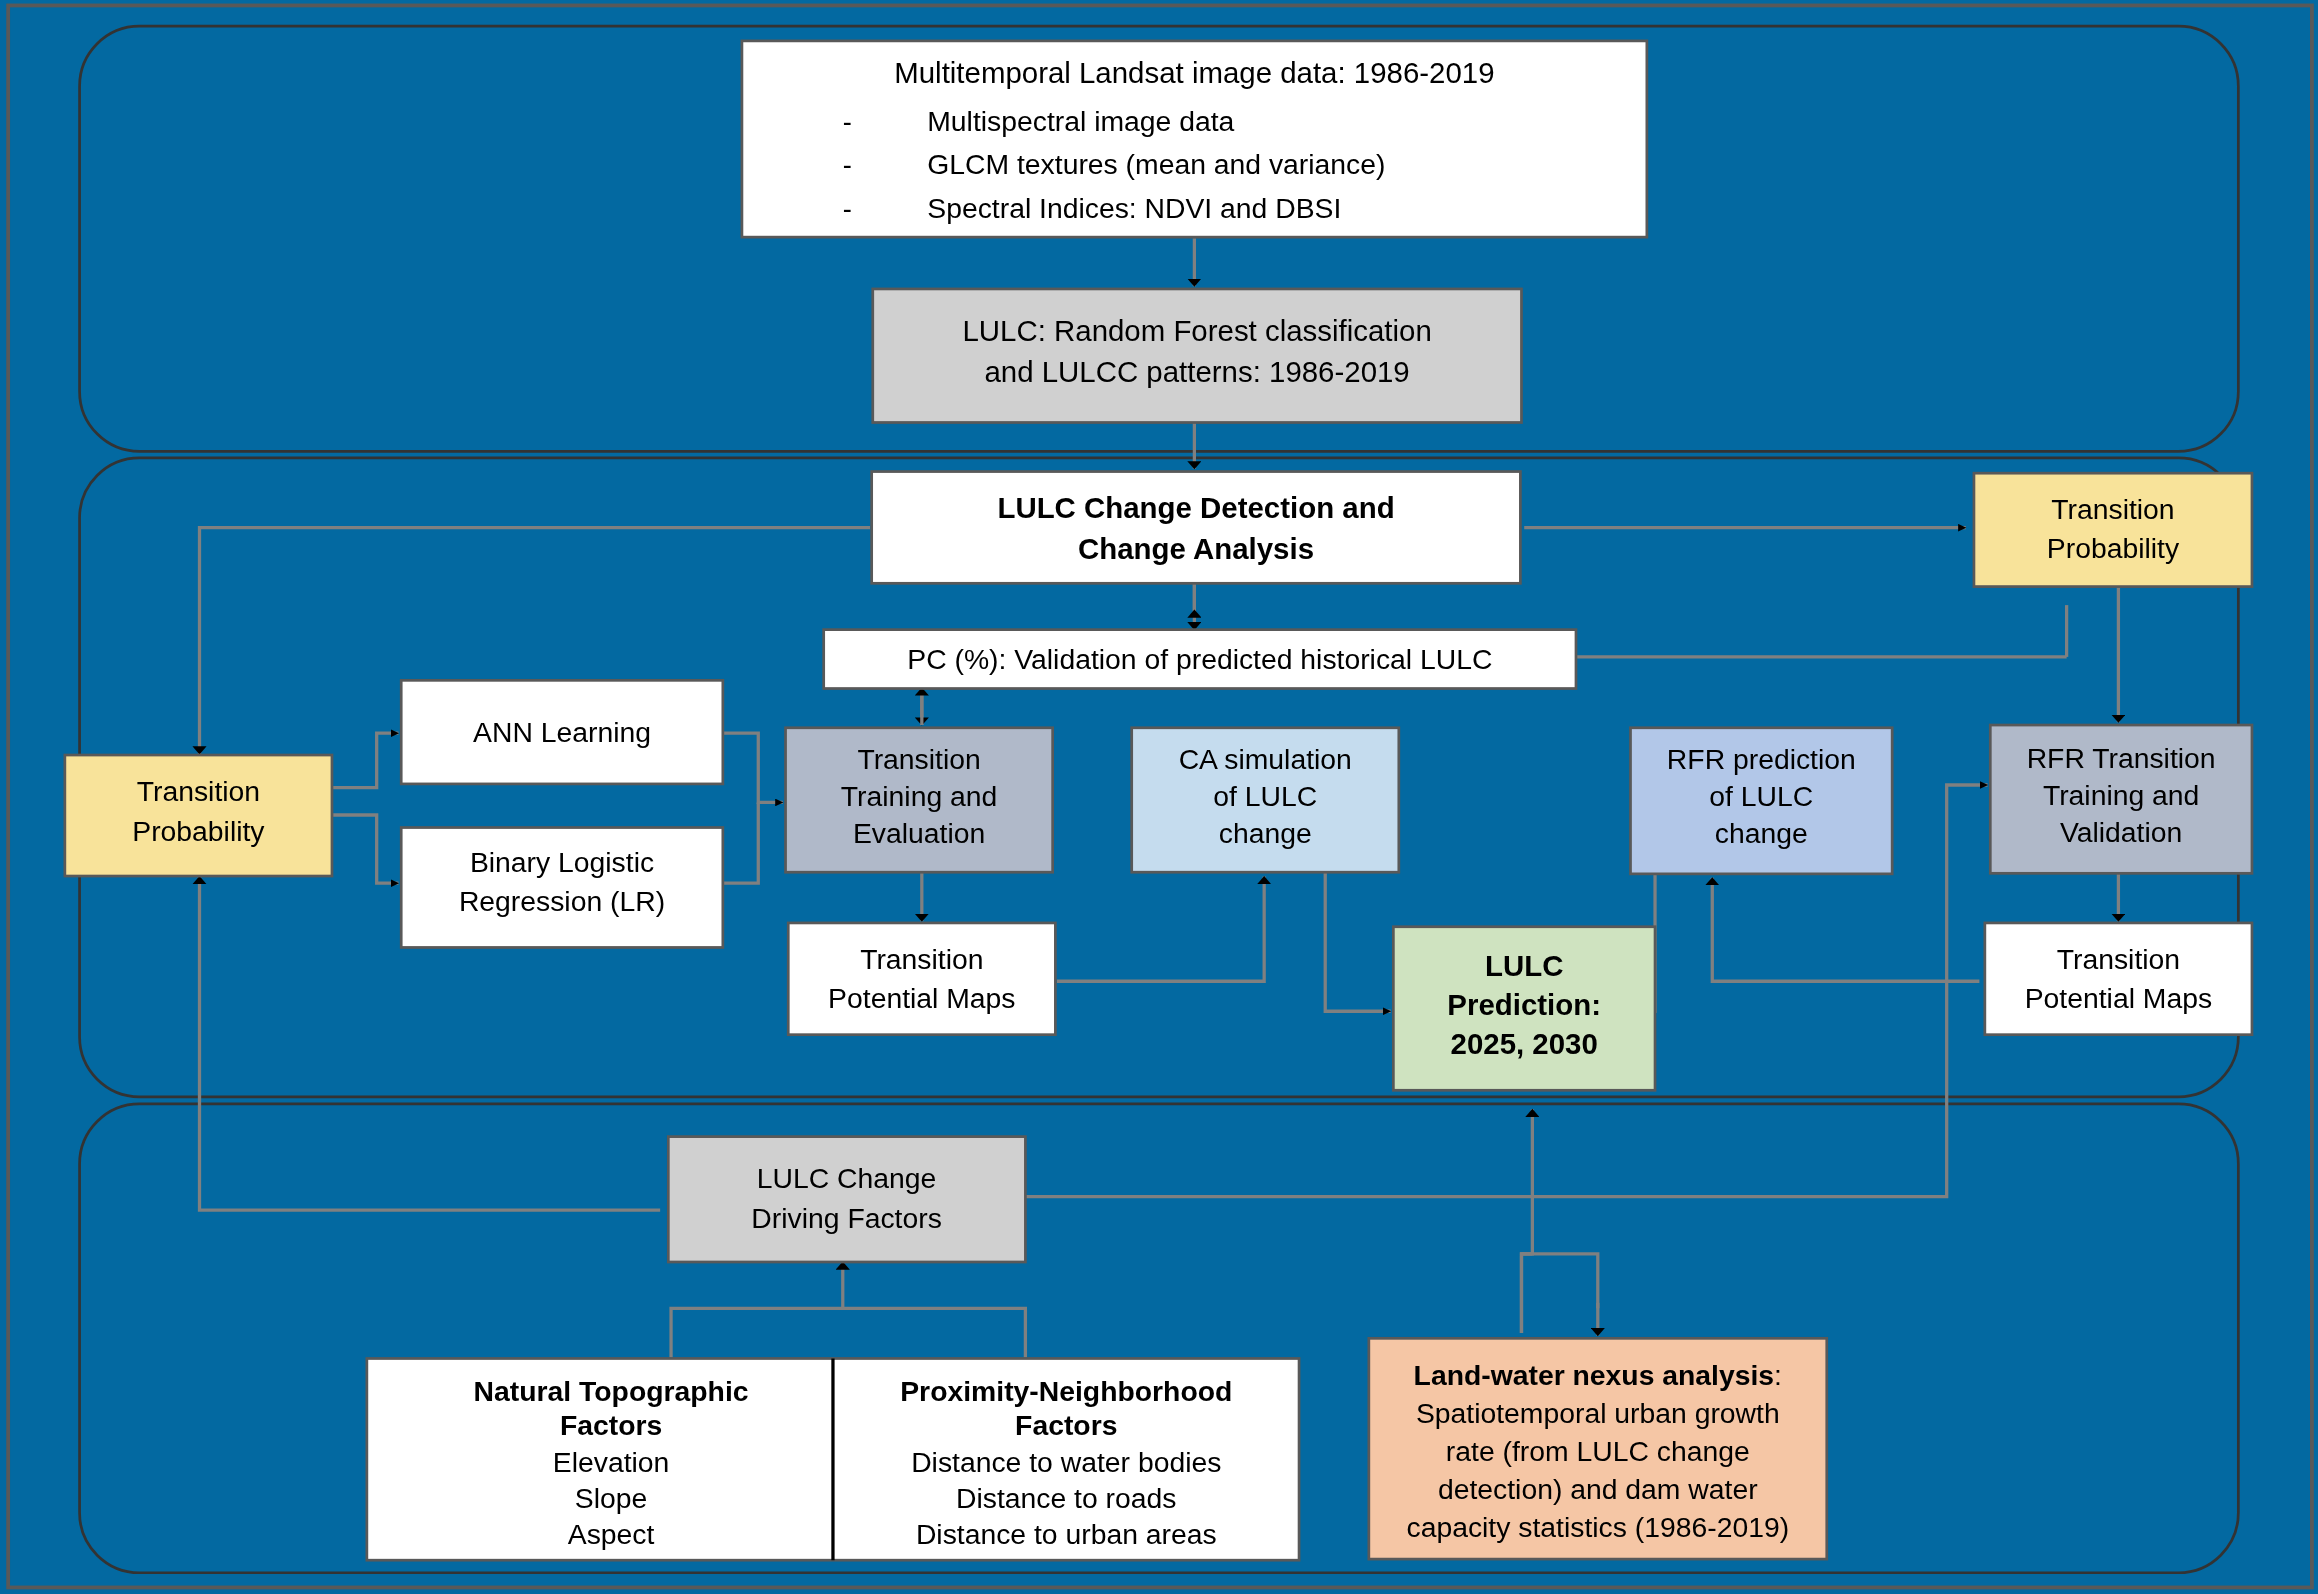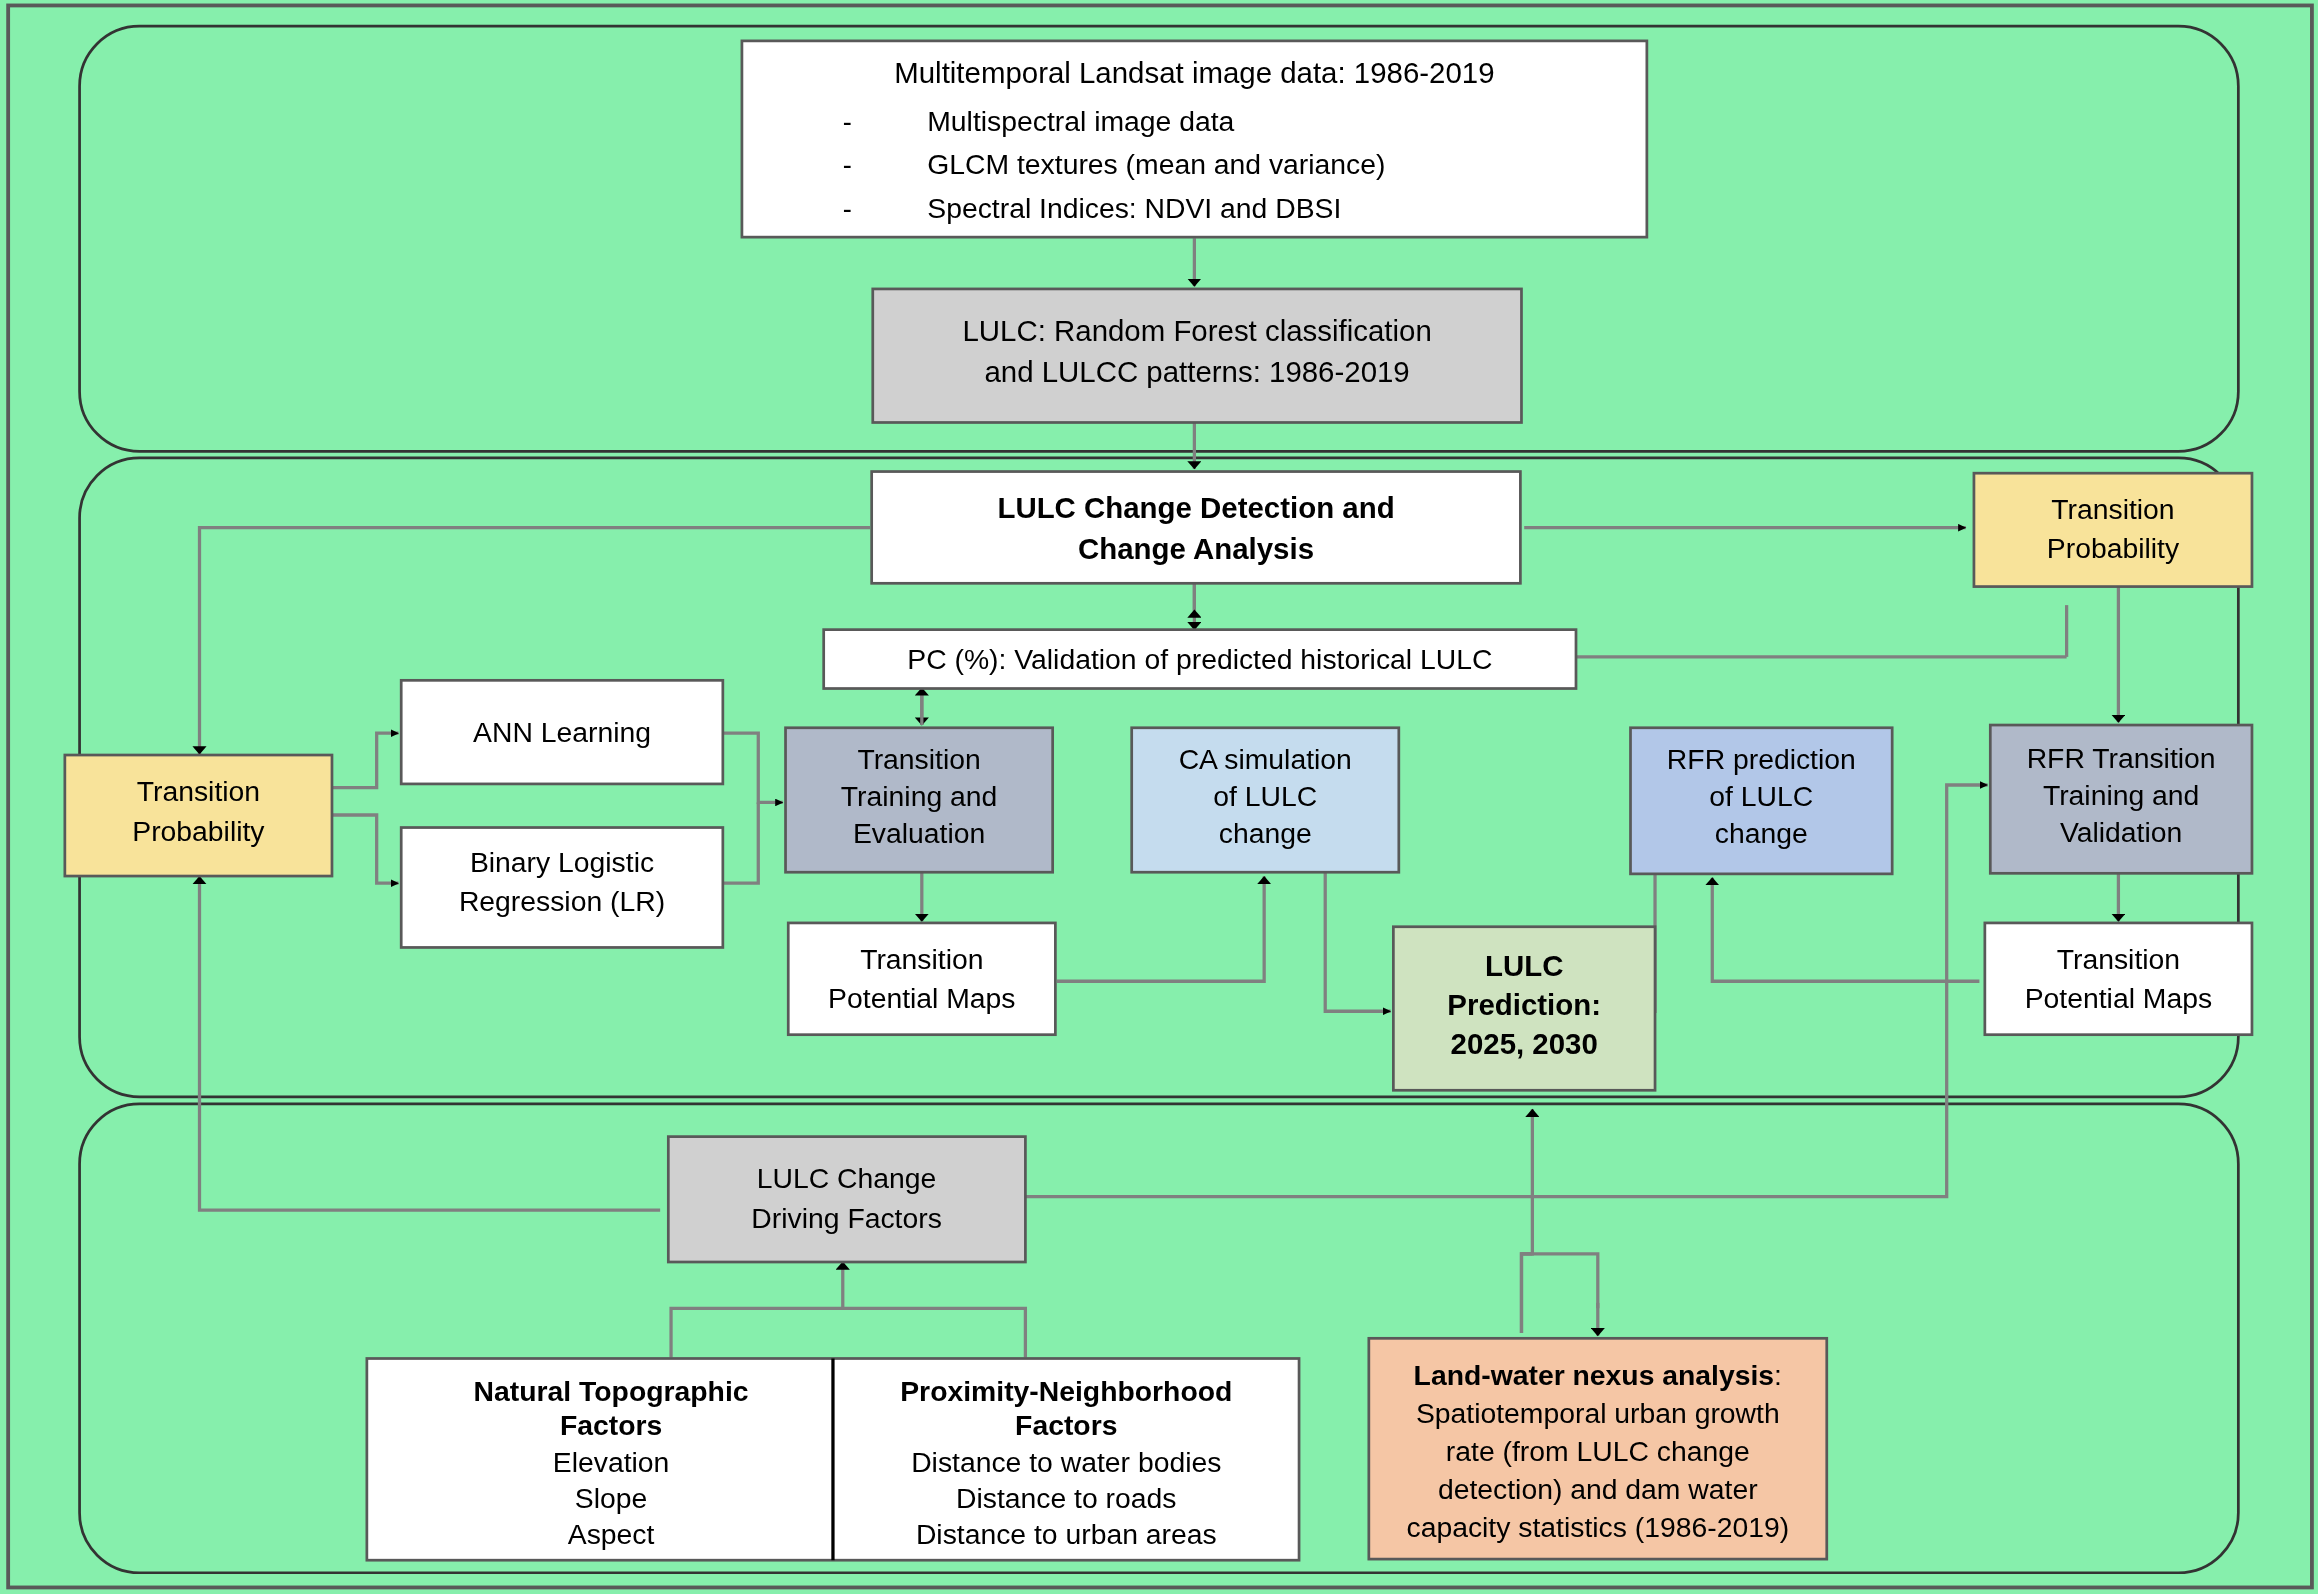--- a/index.html
+++ b/index.html
@@ -1,17 +1,17 @@
 <!DOCTYPE html>
 <html style="font-size:8.7px"><head>
 <meta charset="utf-8">
 <style>
   html,body{margin:0;padding:0;background:#ffffff;}
   body{font-family:"Liberation Sans",sans-serif;}
-  #stage{position:relative;width:2319px;height:1594px;background:#86efac;overflow:hidden;}
+  #stage{position:relative;width:2319px;height:1594px;background:#0369a1;overflow:hidden;}
   svg{position:absolute;top:0;left:0;width:2319px;height:1594px;}
   .nodeText{font-family:"Liberation Sans",sans-serif;fill:#000;}
 </style>
 </head>
 <body>
 
 <div id="stage">
 <svg viewBox="0 0 4252 2924" xmlns="http://www.w3.org/2000/svg">
   <defs>
     <marker id="ah" markerWidth="16" markerHeight="14" refX="14" refY="7" orient="auto" markerUnits="userSpaceOnUse">

